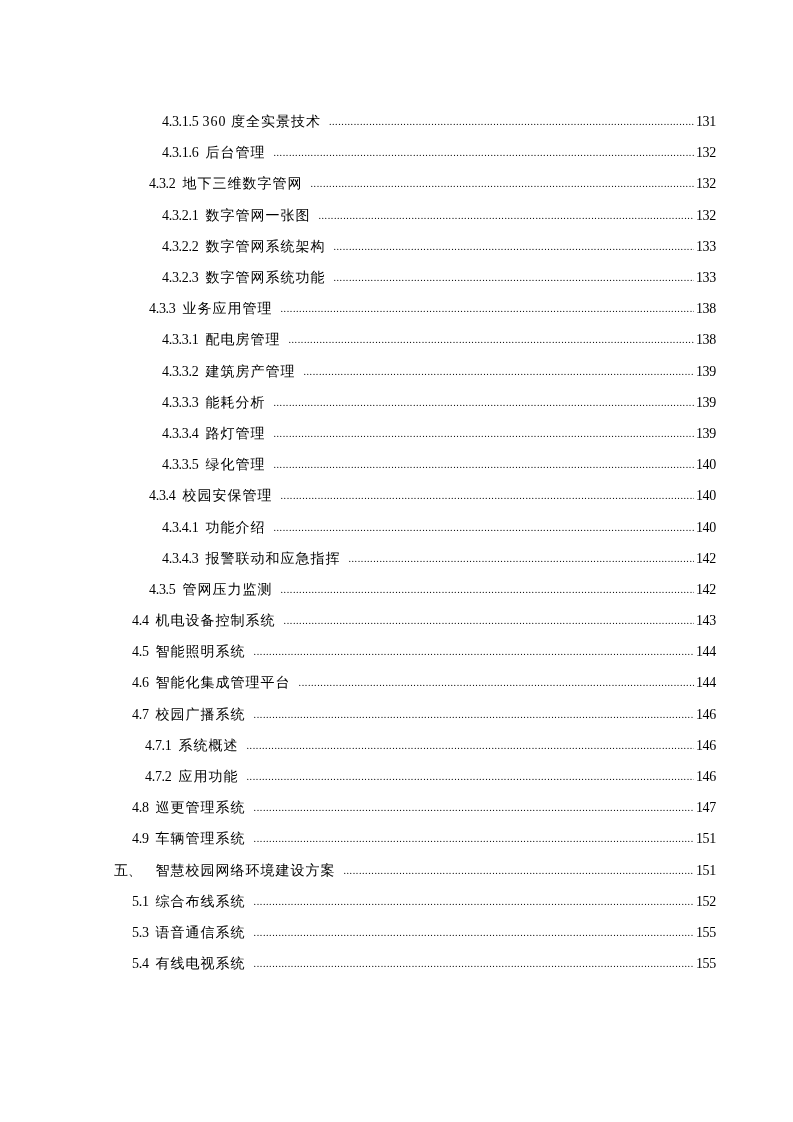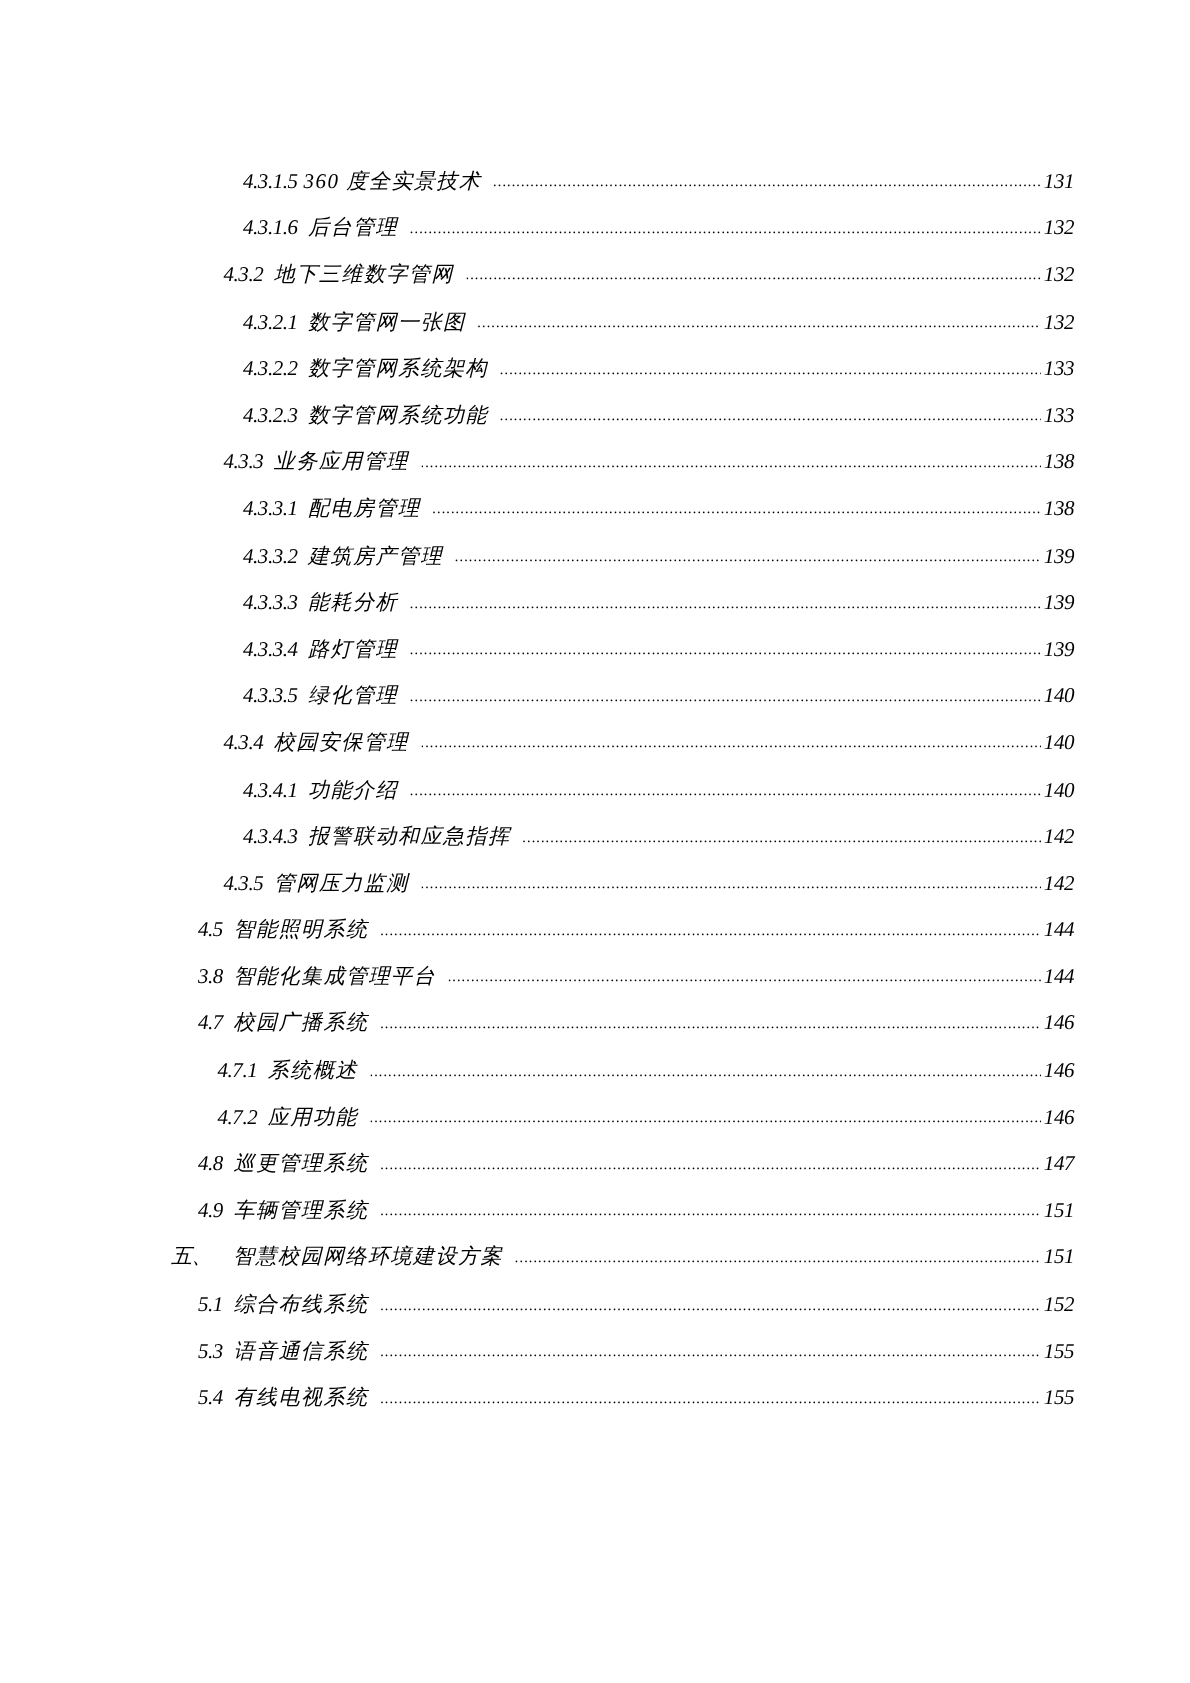--- a/index.html
+++ b/index.html
@@ -14,21 +14,20 @@
       overflow: hidden;
       font-family: "Liberation Serif", "DejaVu Serif", serif;
       color: #000000;
     }
     .page {
       position: absolute;
       left: 0;
       top: 0;
       width: 793px;
       height: 1074px;
-      font-style: italic;
     }
     .toc {
       position: absolute;
       top: 107px;
       left: 0;
       width: 793px;
     }
     .toc-row {
       position: relative;
       height: 31.2px;
@@ -222,33 +221,41 @@
 
     <div class="toc-row lvl-2">
         <div class="entry">
           <span class="num">4.3.5</span>
           <span class="title">管网压力监测</span>
           <span class="leader"></span>
           <span class="page-num">142</span>
         </div>
       </div>
 
+    <div class="toc-row lvl-1">
+        <div class="entry">
+          <span class="num">4.4</span>
+          <span class="title">机电设备控制系统</span>
+          <span class="leader"></span>
+          <span class="page-num">143</span>
+        </div>
+      </div>
 
     <div class="toc-row lvl-1">
         <div class="entry">
           <span class="num">4.5</span>
           <span class="title">智能照明系统</span>
           <span class="leader"></span>
           <span class="page-num">144</span>
         </div>
       </div>
 
     <div class="toc-row lvl-1">
         <div class="entry">
-          <span class="num">3.8</span>
+          <span class="num">4.6</span>
           <span class="title">智能化集成管理平台</span>
           <span class="leader"></span>
           <span class="page-num">144</span>
         </div>
       </div>
 
     <div class="toc-row lvl-1">
         <div class="entry">
           <span class="num">4.7</span>
           <span class="title">校园广播系统</span>

